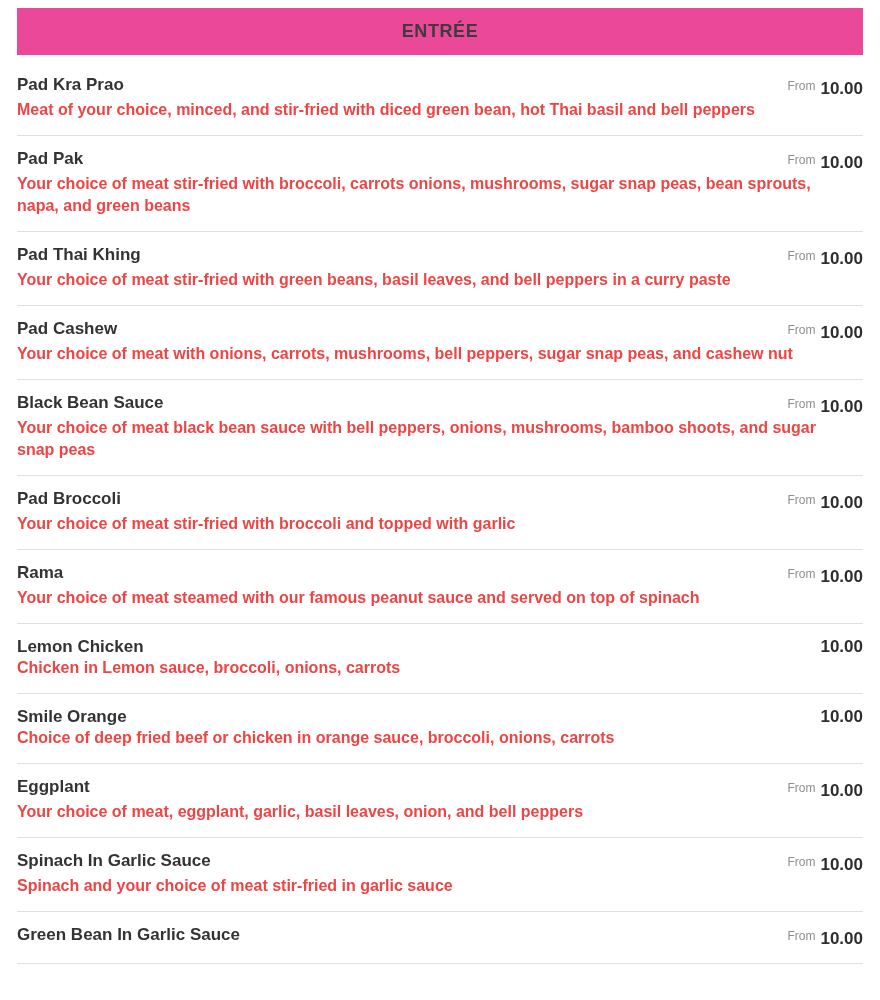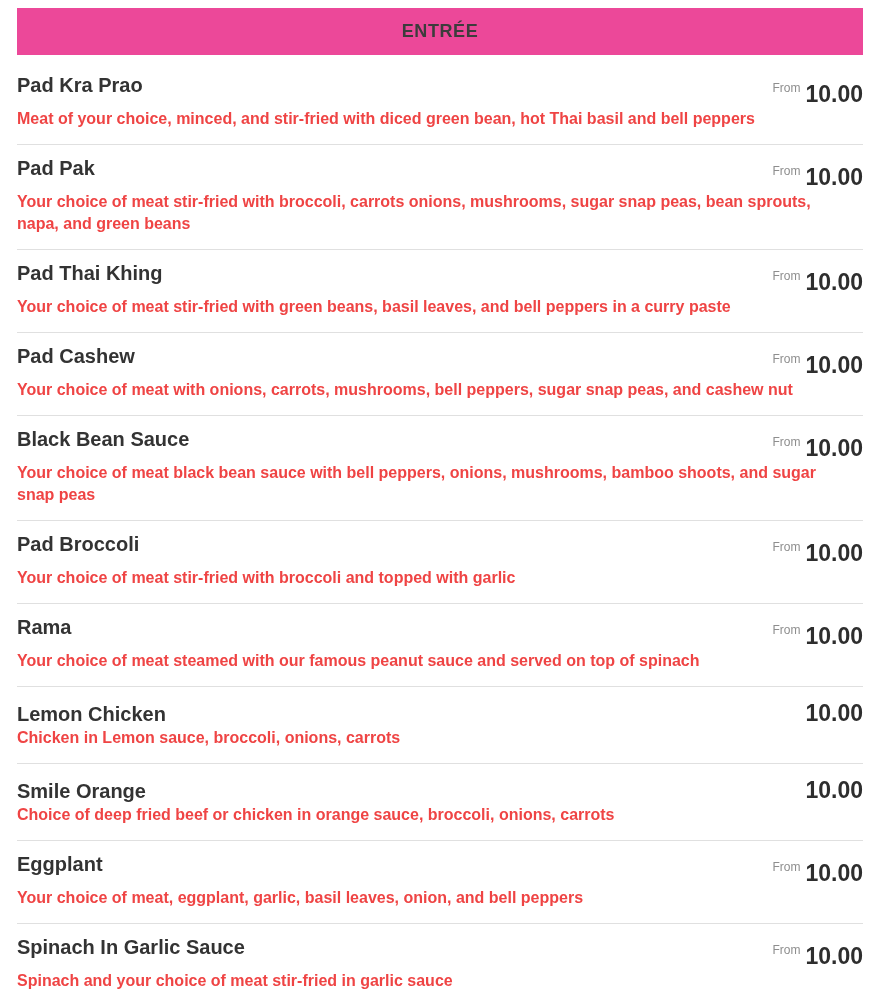--- a/index.html
+++ b/index.html
@@ -30,38 +30,38 @@
     padding: 13px 0 14px 0;
     border-bottom: 1px solid #e0e0e0;
     cursor: pointer;
   }
   .item-top {
     display: flex;
     justify-content: space-between;
     align-items: baseline;
   }
   .item-name {
-    font-size: 20px;
+    font-size: 17px;
     font-weight: 700;
     color: #333333;
     line-height: 20px;
   }
   .item-price {
     white-space: nowrap;
     display: flex;
     align-items: flex-start;
     gap: 5px;
   }
   .price-from {
     font-size: 12px;
     color: #8e8e8e;
     font-weight: 400;
   }
   .price-amount {
-    font-size: 23px;
+    font-size: 17px;
     font-weight: 700;
     color: #2e2e2e;
   }
   .item-desc {
     margin-top: 0;
     font-size: 16px;
     color: #ef4444;
     line-height: 22px;
     max-width: 812px;
     font-weight: bold;

